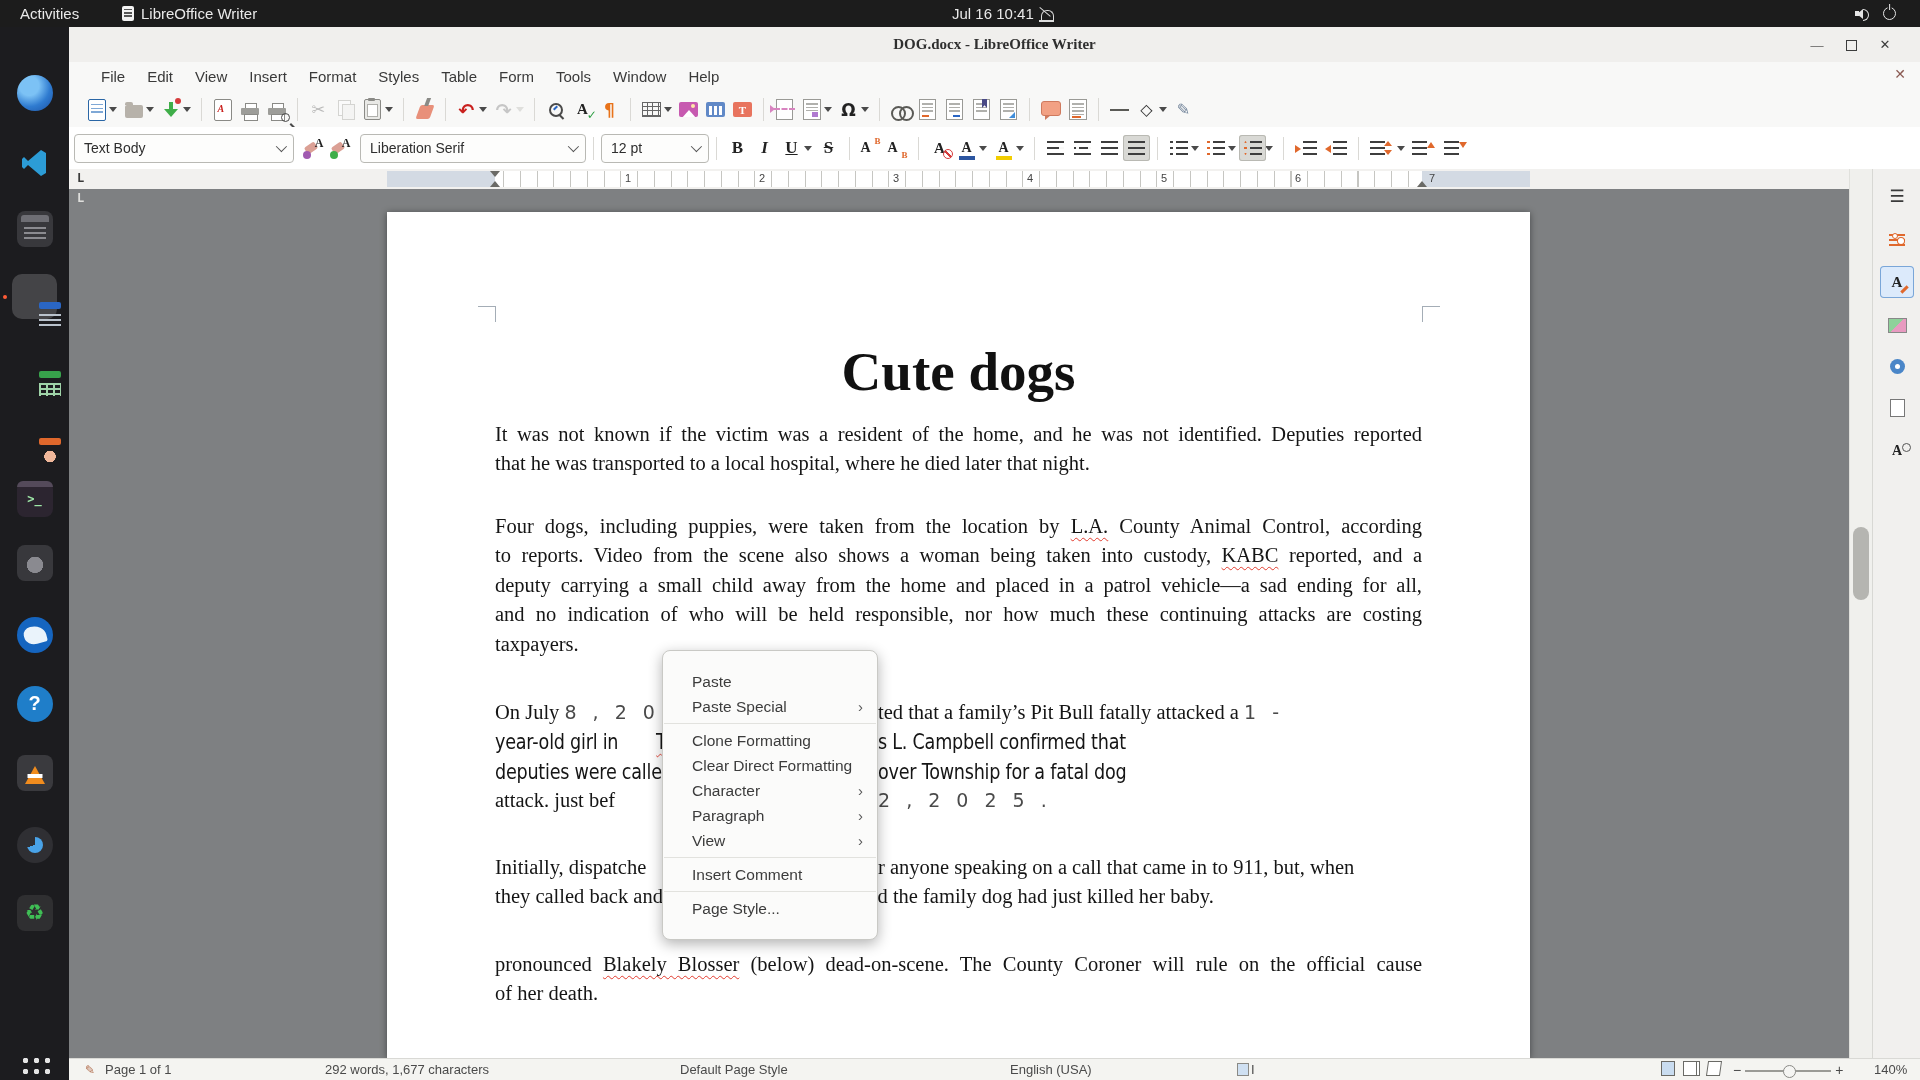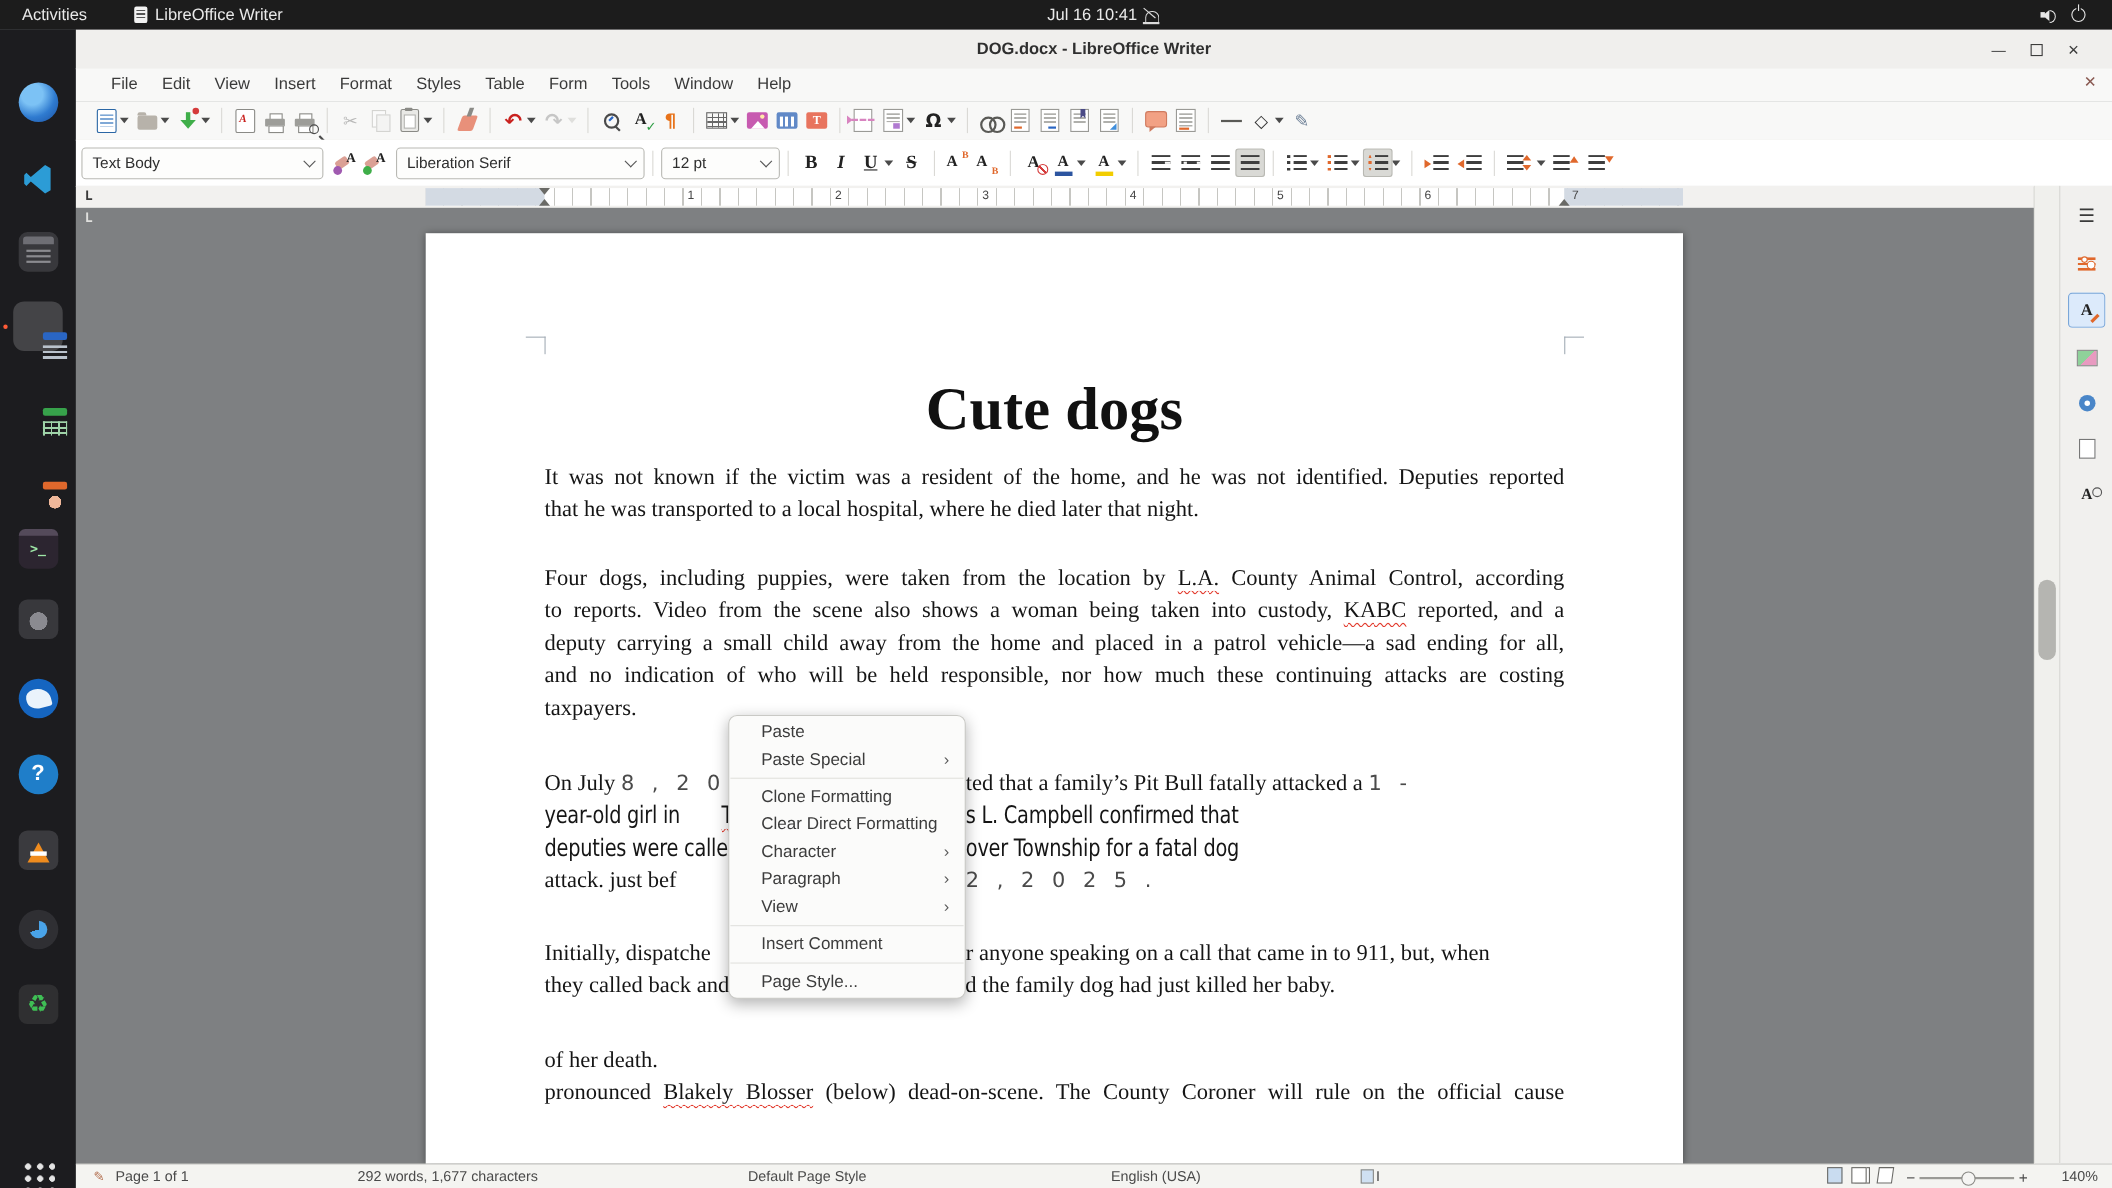--- a/index.html
+++ b/index.html
@@ -51,21 +51,21 @@
   .ic-vlc{width:36px;height:36px;border-radius:8px;background:#3a3a3e;position:relative;}
   .ic-vlc:after{content:"";position:absolute;left:50%;bottom:7px;transform:translateX(-50%);width:0;height:0;
     border-left:10px solid transparent;border-right:10px solid transparent;border-bottom:18px solid #f08c1e;}
   .ic-vlc:before{content:"";position:absolute;left:50%;bottom:13px;transform:translateX(-50%);width:15px;height:4px;background:#fff;z-index:1;}
   .ic-dot-dark{width:36px;height:36px;border-radius:50%;background:#2f2f33;display:flex;align-items:center;justify-content:center;}
   .ic-dot-dark i{width:16px;height:16px;border-radius:50%;background:conic-gradient(#49a3e8 0 70%,#2f2f33 70%);display:block;}
   .ic-recycle{width:36px;height:36px;border-radius:8px;background:#2f2f31;color:#3fbf55;font-size:22px;display:flex;align-items:center;justify-content:center;}
   .ic-grid{width:30px;height:30px;background:radial-gradient(circle,#e4e4e4 2.6px,transparent 3px) 0 0/11px 11px;}
 
   
-  #titlebar{position:absolute;left:69px;top:27px;right:0;height:35px;background:#f0efed;border-bottom:1px solid #dcdbd8;}
+  #titlebar{position:absolute;left:69px;top:27px;right:0;height:35px;background:#f0efed;border-bottom:1px solid #dcdbd8;font-family:Liberation Serif, serif;}
   #titlebar .t{position:absolute;left:0;right:0;text-align:center;line-height:35px;font-weight:bold;font-size:15px;color:#2f2f2f;}
   .winbtn{position:absolute;top:7px;width:22px;height:22px;display:flex;align-items:center;justify-content:center;color:#3c3c3c;font-size:13px;border-radius:50%;}
   .maxsq{width:9px;height:9px;border:1.6px solid #3c3c3c;}
 
   #menubar{position:absolute;left:69px;top:62px;right:0;height:30px;background:#f8f8f7;display:flex;align-items:center;padding-left:21px;font-size:15px;color:#3a3a3a;}
   #menubar .mi{padding:0 11px;line-height:30px;}
   .docclose{position:absolute;right:14px;top:66px;font-size:14px;color:#8a5a52;}
 
   
   #toolbar1{position:absolute;left:69px;top:92px;right:0;height:35px;background:#f8f8f7;border-bottom:1px solid #e6e6e2;display:flex;align-items:center;padding-left:14px;}
@@ -207,21 +207,21 @@
   .line.jl{text-align:justify;text-align-last:justify;white-space:normal;}
   .line.ll{text-align:left;white-space:normal;}
   .lfrag{position:absolute;left:0;top:0;white-space:pre;}
   .rfrag{position:absolute;left:383px;top:0;white-space:pre;}
   .nums{font-family:"DejaVu Sans",sans-serif;font-size:19px;color:#4a4a4a;letter-spacing:5px;}
   .cond{display:inline-block;transform:scaleX(.8);transform-origin:0 100%;font-family:"DejaVu Sans",sans-serif;font-size:22px;letter-spacing:-.3px;}
   .sq{text-decoration:underline;text-decoration-style:wavy;text-decoration-color:#e23b2e;text-decoration-thickness:1px;text-underline-offset:4px;}
 
   
   #ctxmenu{position:absolute;left:593px;top:461px;width:214px;background:#fbfbfa;border:1px solid #c9c9c5;border-radius:8px;
-     box-shadow:0 4px 14px rgba(0,0,0,.3);padding:2px 0;font-size:15.5px;color:#3c3c3c;z-index:20;}
+     box-shadow:0 4px 14px rgba(0,0,0,.3);padding:18px 0;font-size:15.5px;color:#3c3c3c;z-index:20;}
   .cmi{height:25px;display:flex;align-items:center;padding:0 14px 0 29px;}
   .cmi .arr{margin-left:auto;color:#5a5a5a;font-size:15px;}
   .csep{height:1px;background:#e2e2de;margin:4px 1px;}
 
   
   #vscroll{position:absolute;left:1849px;top:169px;width:23px;height:889px;background:#f0f0ed;border-left:1px solid #e0e0dc;}
   #vthumb{position:absolute;left:3px;top:358px;width:16px;height:73px;border-radius:8px;background:#b5b5b1;}
   #sidebar{position:absolute;left:1872px;top:169px;width:48px;height:889px;background:#f1f0ee;border-left:1px solid #d8d8d4;}
   .sbi{position:absolute;left:7px;width:34px;height:32px;display:flex;align-items:center;justify-content:center;border-radius:4px;}
   .sbi.active{background:#dceafb;box-shadow:inset 0 0 0 1px #7aa6d8;}
@@ -680,22 +680,22 @@
 
       <div class="para" style="top:641px;">
         <div class="line">
           <span class="lfrag"><span>Initially, dispatche</span></span>
           <span class="rfrag"><span>r anyone speaking on a call that came in to 911, but, when</span></span>
         </div>
         <div class="line ll"><span>they called back and connected, the mother said the family dog had just killed her baby.</span></div>
       </div>
 
       <div class="para" style="top:738px;">
+        <div class="line jl"><span>pronounced </span><span class="sq">Blakely Blosser</span><span> (below) dead-on-scene. The County Coroner will rule on the official cause</span></div>
         <div class="line ll"><span>of her death.</span></div>
-        <div class="line jl"><span>pronounced </span><span class="sq">Blakely Blosser</span><span> (below) dead-on-scene. The County Coroner will rule on the official cause</span></div>
       </div>
     </div>
 
     <div id="ctxmenu">
       <div class="cmi">
           <span>Paste</span>
         </div>
       <div class="cmi">
           <span>Paste Special</span>
           <span class="arr">›</span>

